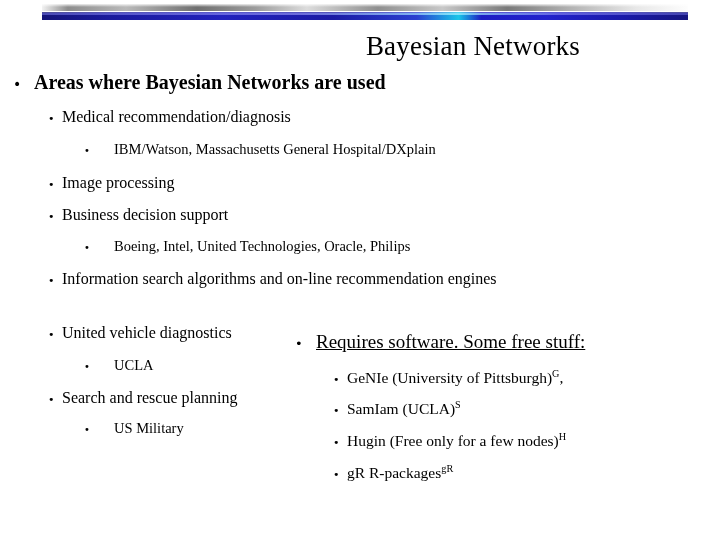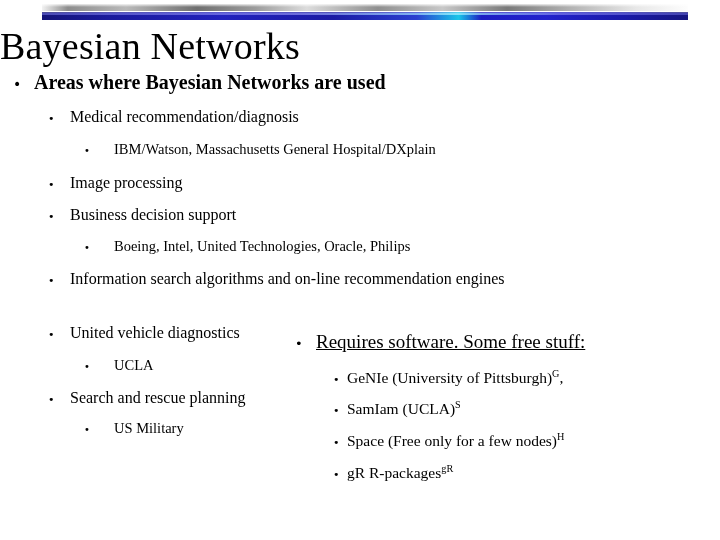--- a/index.html
+++ b/index.html
@@ -84,22 +84,22 @@
       rgba(140,140,240,0.6) 80%,
       rgba(110,110,225,0.5) 100%);
   }
 
   
   #title {
     position: absolute;
     left: 0;
     top: 27px;
     width: 580px;
-    text-align: left;
-    font-size: 38px;
+    text-align: right;
+    font-size: 27px;
     line-height: 38px;
     letter-spacing: 0.2px;
     white-space: nowrap;
   }
 
   
   .bullet {
     position: absolute;
     display: block;
   }
@@ -118,21 +118,21 @@
     font-size: 20px;
     line-height: 24px;
   }
   .lvl1 .txt { margin-left: 21px; font-weight: bold; }
 
   
   .lvl2 {
     font-size: 16px;
     line-height: 21px;
   }
-  .lvl2 .txt { margin-left: 22px; }
+  .lvl2 .txt { margin-left: 14px; }
 
   
   .lvl3 {
     font-size: 14.5px;
     line-height: 19px;
   }
   .lvl3 .txt { margin-left: 30px; }
 
   
   .rlvl1 {
@@ -241,19 +241,19 @@
   <span class="txt"><span>GeNIe (University of Pittsburgh)</span><sup class="sup">G</sup><span>,</span></span>
 </div>
 
 <div class="bullet rlvl2" style="left:333px; top:398px; width:380px;">
   <span class="dot"><span class="dotglyph">•</span></span>
   <span class="txt"><span>SamIam (UCLA)</span><sup class="sup">S</sup><span></span></span>
 </div>
 
 <div class="bullet rlvl2" style="left:333px; top:430px; width:380px;">
   <span class="dot"><span class="dotglyph">•</span></span>
-  <span class="txt"><span>Space (Free only for a few nodes)</span><sup class="sup">H</sup><span></span></span>
+  <span class="txt"><span>Hugin (Free only for a few nodes)</span><sup class="sup">H</sup><span></span></span>
 </div>
 
 <div class="bullet rlvl2" style="left:333px; top:462px; width:380px;">
   <span class="dot"><span class="dotglyph">•</span></span>
   <span class="txt"><span>gR R-packages</span><sup class="sup">gR</sup><span></span></span>
 </div>
 
 </body></html>

